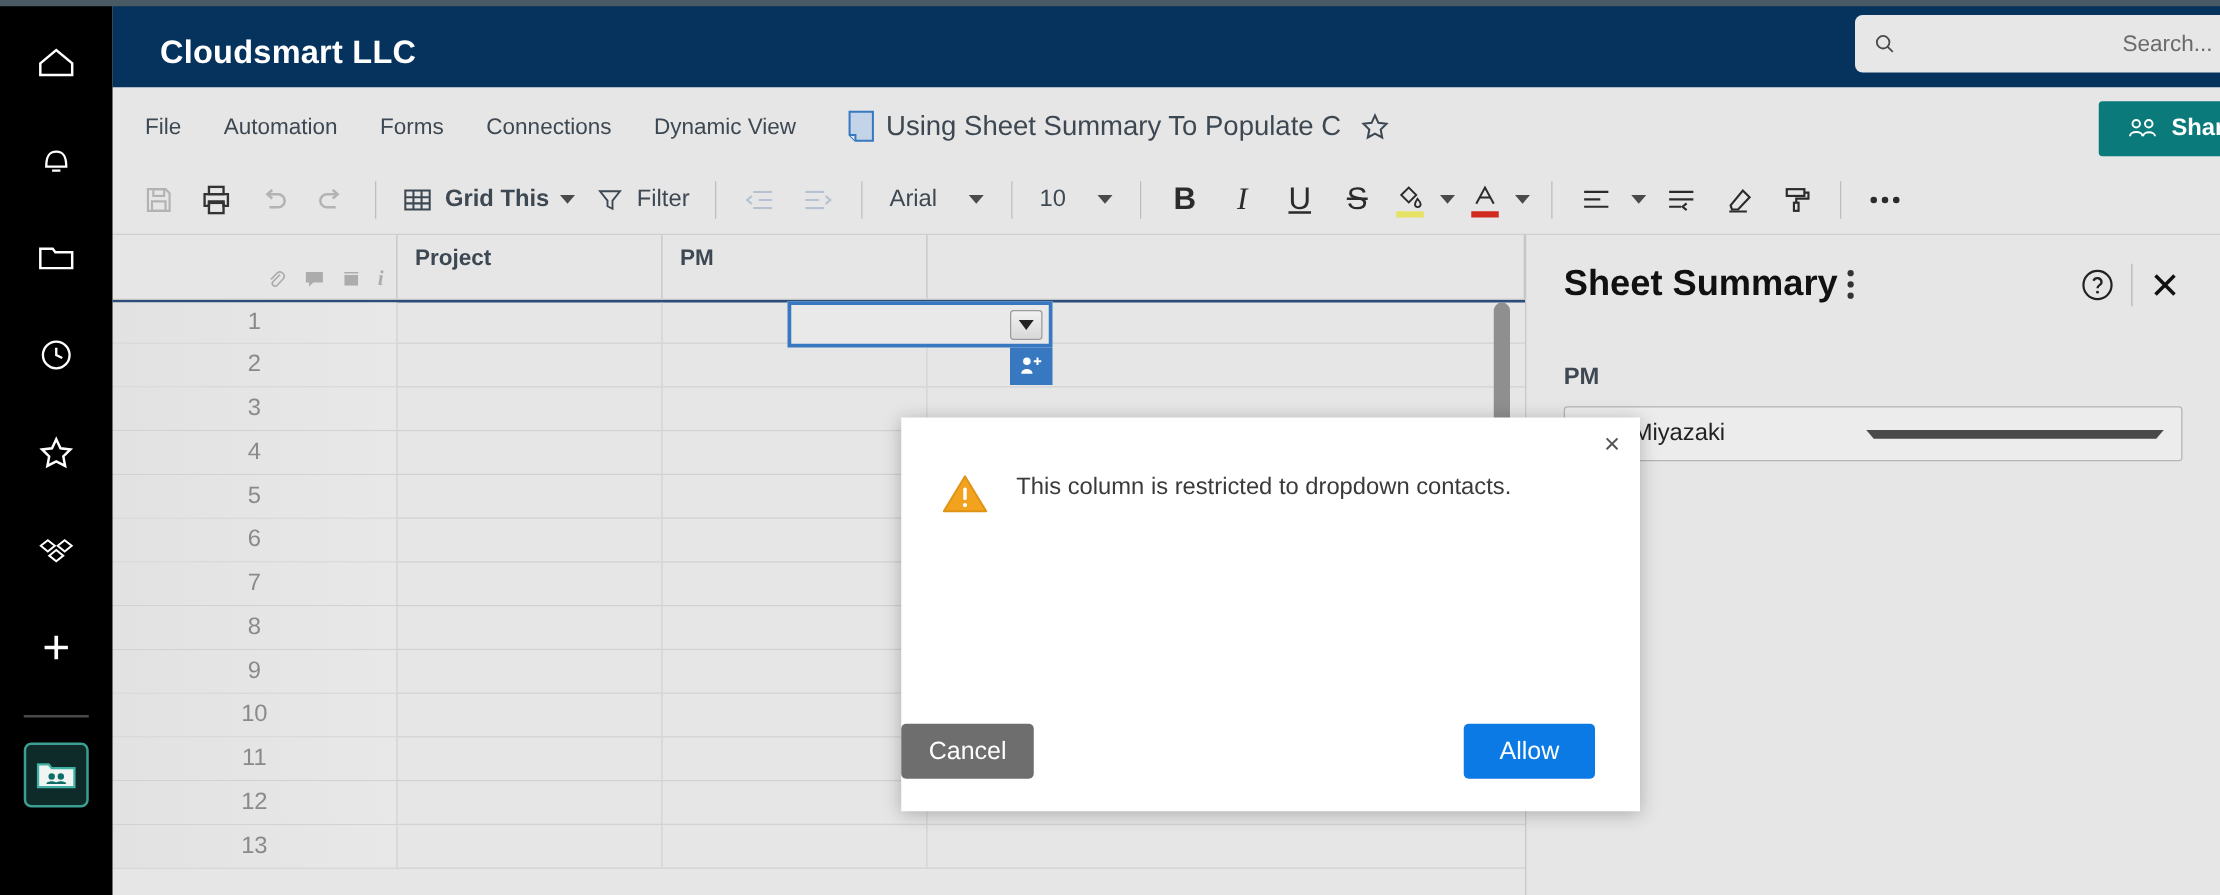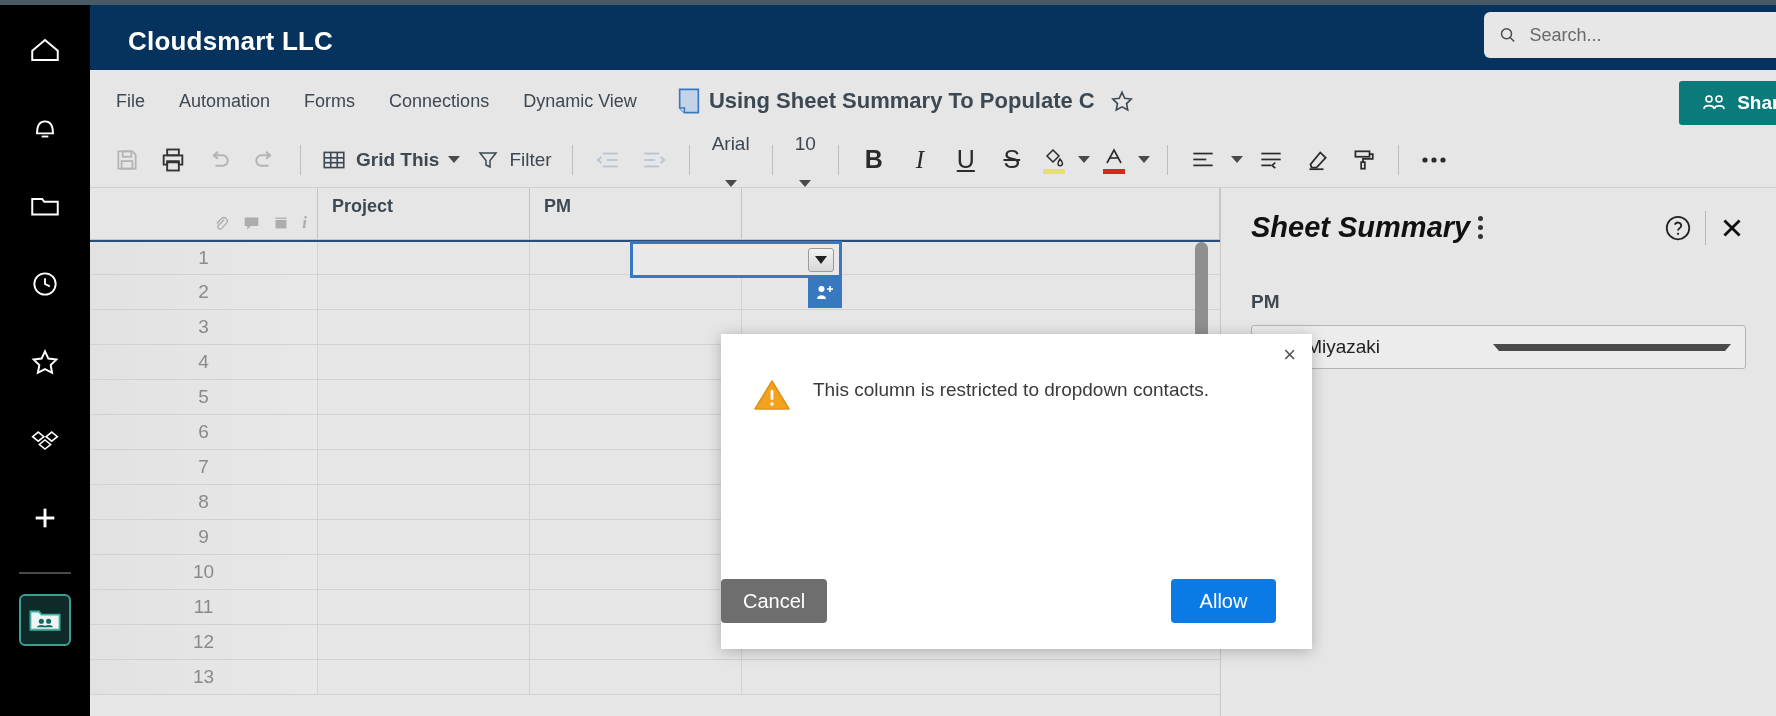--- a/index.html
+++ b/index.html
@@ -38,35 +38,35 @@
     padding:12px 0 0 38px; position:relative; flex:0 0 70px;
   }
   .topbar-title { color:#fff; font-size:26px; font-weight:bold; letter-spacing:.2px; }
   .search-wrap {
     position:absolute; right:-8px; top:12px;
     width:300px; height:46px; background:#e7e7e7; border-radius:6px;
     display:flex; align-items:center; padding:0 14px;
   }
   .search-wrap input {
     border:0; background:transparent; outline:none; margin-left:12px;
-    font-size:18px; color:#0f172a; font-family:"Liberation Sans", sans-serif; width:100%;
+    font-size:18px; color:#0f172a; font-family:"Liberation Sans", sans-serif; width:100%;text-align:right;
   }
   .search-wrap input::placeholder { color:#6a6a6a; }
 
   
   .menubar {
     height:62px; background:#e6e6e6; display:flex; align-items:center;
     padding-left:26px; position:relative; flex:0 0 62px;text-align:right;
   }
   .menu-item {
     font-size:18px; color:#3d4852; margin-right:34px; cursor:pointer; white-space:nowrap;
   }
   .doc-ico { margin:0 8px 0 6px; display:flex; align-items:center; }
   .doc-title {
-    font-size:22px; font-weight:bold; color:#3d4852; white-space:nowrap;
+    font-size:22px; font-weight:normal; color:#3d4852; white-space:nowrap;
     overflow:hidden; max-width:420px;
   }
   .star-ico { margin-left:14px; cursor:pointer; display:flex; align-items:center;}
   .share-btn {
     position:absolute; right:-36px; top:11px; height:44px;
     background:#0a7a7a; color:#fff; font-size:19px; font-weight:bold;
     display:flex; align-items:center; gap:10px; padding:0 22px; border-radius:3px;
     cursor:pointer; white-space:nowrap; overflow:hidden;
   }
 
@@ -77,21 +77,21 @@
   }
   .tb { width:46px; height:46px; display:flex; align-items:center; justify-content:center; cursor:pointer; }
   .tb.dis { opacity:.35; }
   .tb-sep { width:1px; height:30px; background:#bdbdbd; margin:0 12px; }
   .tb-lbl {
     display:flex; align-items:center; gap:9px; cursor:pointer;
     font-size:19px; font-weight:bold; color:#3d4852; padding:0 8px; white-space:nowrap;
   }
   .tb-lbl.reg { font-weight:normal; }
   .caret { width:0;height:0;border-left:6px solid transparent;border-right:6px solid transparent;border-top:7px solid #4a4a4a; }
-  .fontsel { display:flex; align-items:center; gap:25px; font-size:19px; color:#3d4852; cursor:pointer; padding:0 10px;flex-direction:column; }
+  .fontsel { display:flex; align-items:center; gap:25px; font-size:19px; color:#3d4852; cursor:pointer; padding:0 10px; }
 
   
   .body { flex:1; display:flex; min-height:0; position:relative; }
 
   .gridwrap { position:relative; width:1130px; flex:0 0 1130px; background:#e6e6e6; overflow:hidden; }
 
   .colhead { display:flex; height:52px; background:#e6e6e6; border-bottom:1px solid #c4c4c4; }
   .ch { border-right:1px solid #c4c4c4; display:flex; align-items:flex-start; padding:8px 0 0 14px;
         font-size:18px; font-weight:bold; color:#3d4852; }
   .ch-rownum { flex:0 0 228px; border-right:1px solid #c4c4c4; position:relative; }
@@ -130,21 +130,21 @@
     background:#3878c0; z-index:4; display:flex; align-items:center; justify-content:center;
   }
 
   .vscroll {
     position:absolute; right:12px; top:54px; width:13px; height:105px;
     background:#8f8f8f; border-radius:7px; z-index:4; cursor:pointer;
   }
 
   
   .panel { flex:1; background:#e6e6e6; border-left:1px solid #c8c8c8; padding:22px 30px 0 30px; min-width:0; }
-  .panel-head { display:flex; align-items:center; gap:4px; margin-bottom:46px;font-style:italic; }
+  .panel-head { display:flex; align-items:center; gap:4px; margin-bottom:46px; }
   .panel-title { font-size:29px; font-weight:bold; color:#111; white-space:nowrap; }
   .kebab { display:flex; flex-direction:column; gap:4px; cursor:pointer; padding:6px 4px; }
   .kebab i { width:5px;height:5px;border-radius:50%;background:#333;display:block; }
   .panel-spacer { flex:1; }
   .pnl-divider { width:1px; height:34px; background:#b5b5b5; margin:0 8px; }
   .fld-label { font-size:19px; font-weight:bold; color:#3d4852; margin-bottom:12px; }
   .fld-select {
     height:44px; background:#ececec; border:1px solid #b4b4b4; border-radius:3px;
     display:flex; align-items:center; padding:0 14px; font-size:19px; color:#222;
     cursor:pointer;

